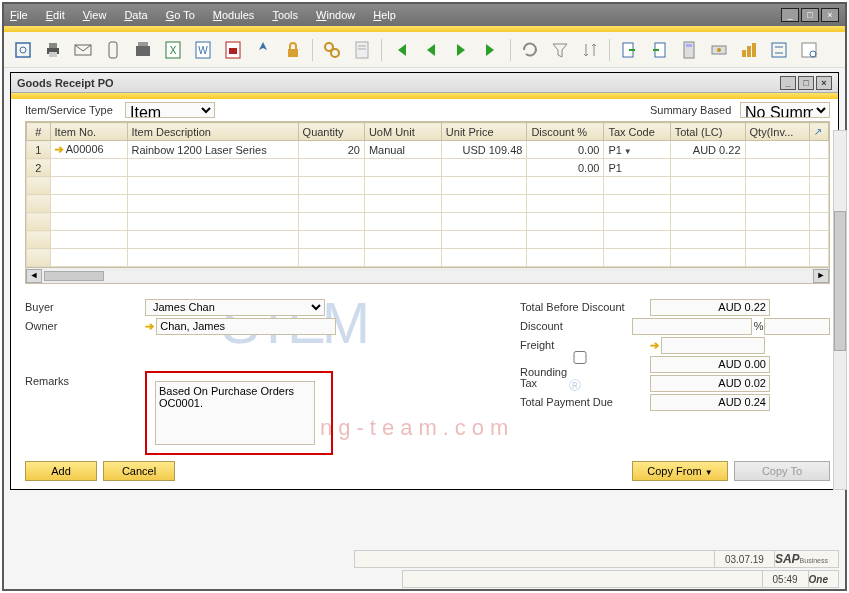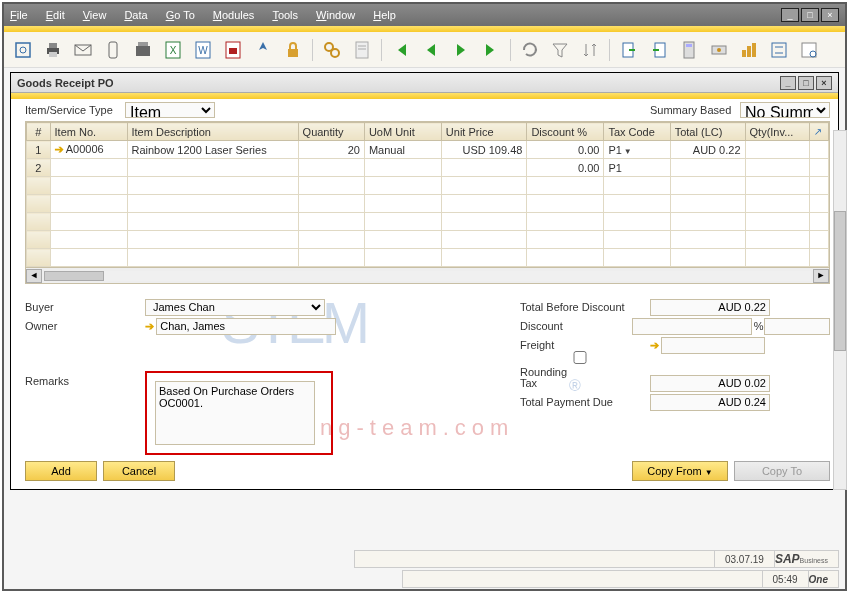--- a/index.html
+++ b/index.html
@@ -462,20 +462,21 @@
             <span class="pctlbl">%</span>
             <input type="text" style="width: 66px;" value="">
           </div>
           <div class="frow">
             <span class="flabel">Freight</span>
             <span class="link-arrow">➔</span>
             <input type="text" style="width: 104px;" value="">
           </div>
           <div class="frow">
             <span class="flabel"><input type="checkbox" class="chk" style=""><span>Rounding</span></span>
+            <input type="text" value="AUD 0.00" style="">
           </div>
           <div class="frow">
             <span class="flabel">Tax</span>
             <input type="text" value="AUD 0.02" style="">
           </div>
           <div class="frow">
             <span class="flabel">Total Payment Due</span>
             <input type="text" value="AUD 0.24" style="">
           </div>
         </div>

